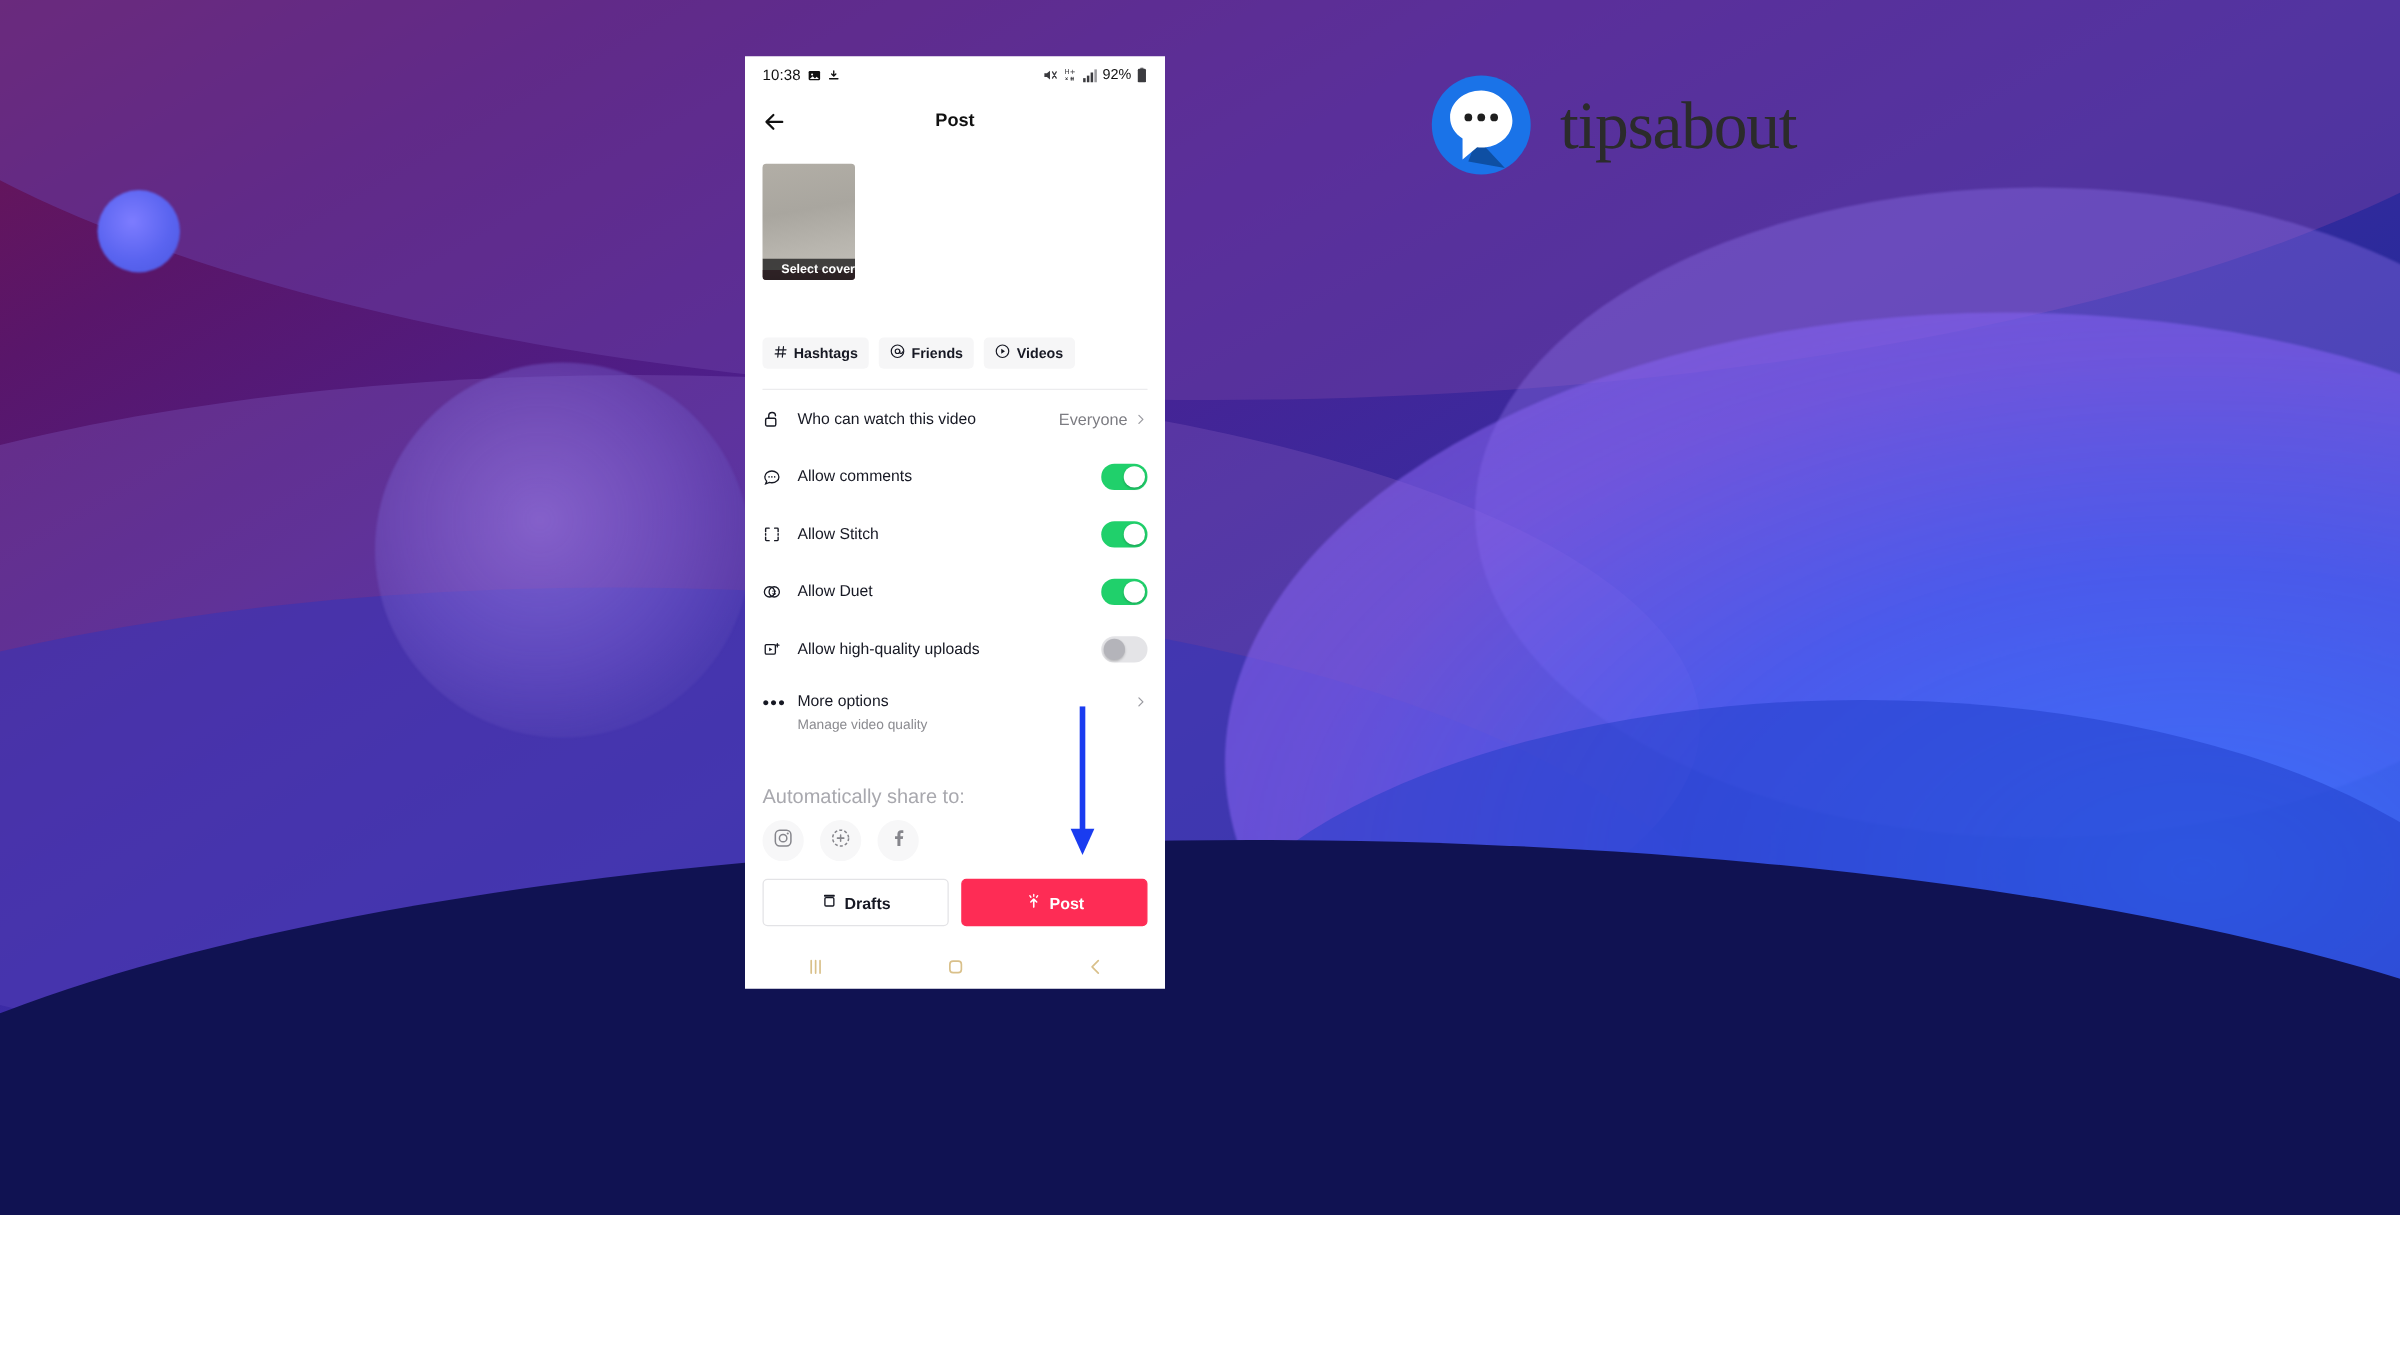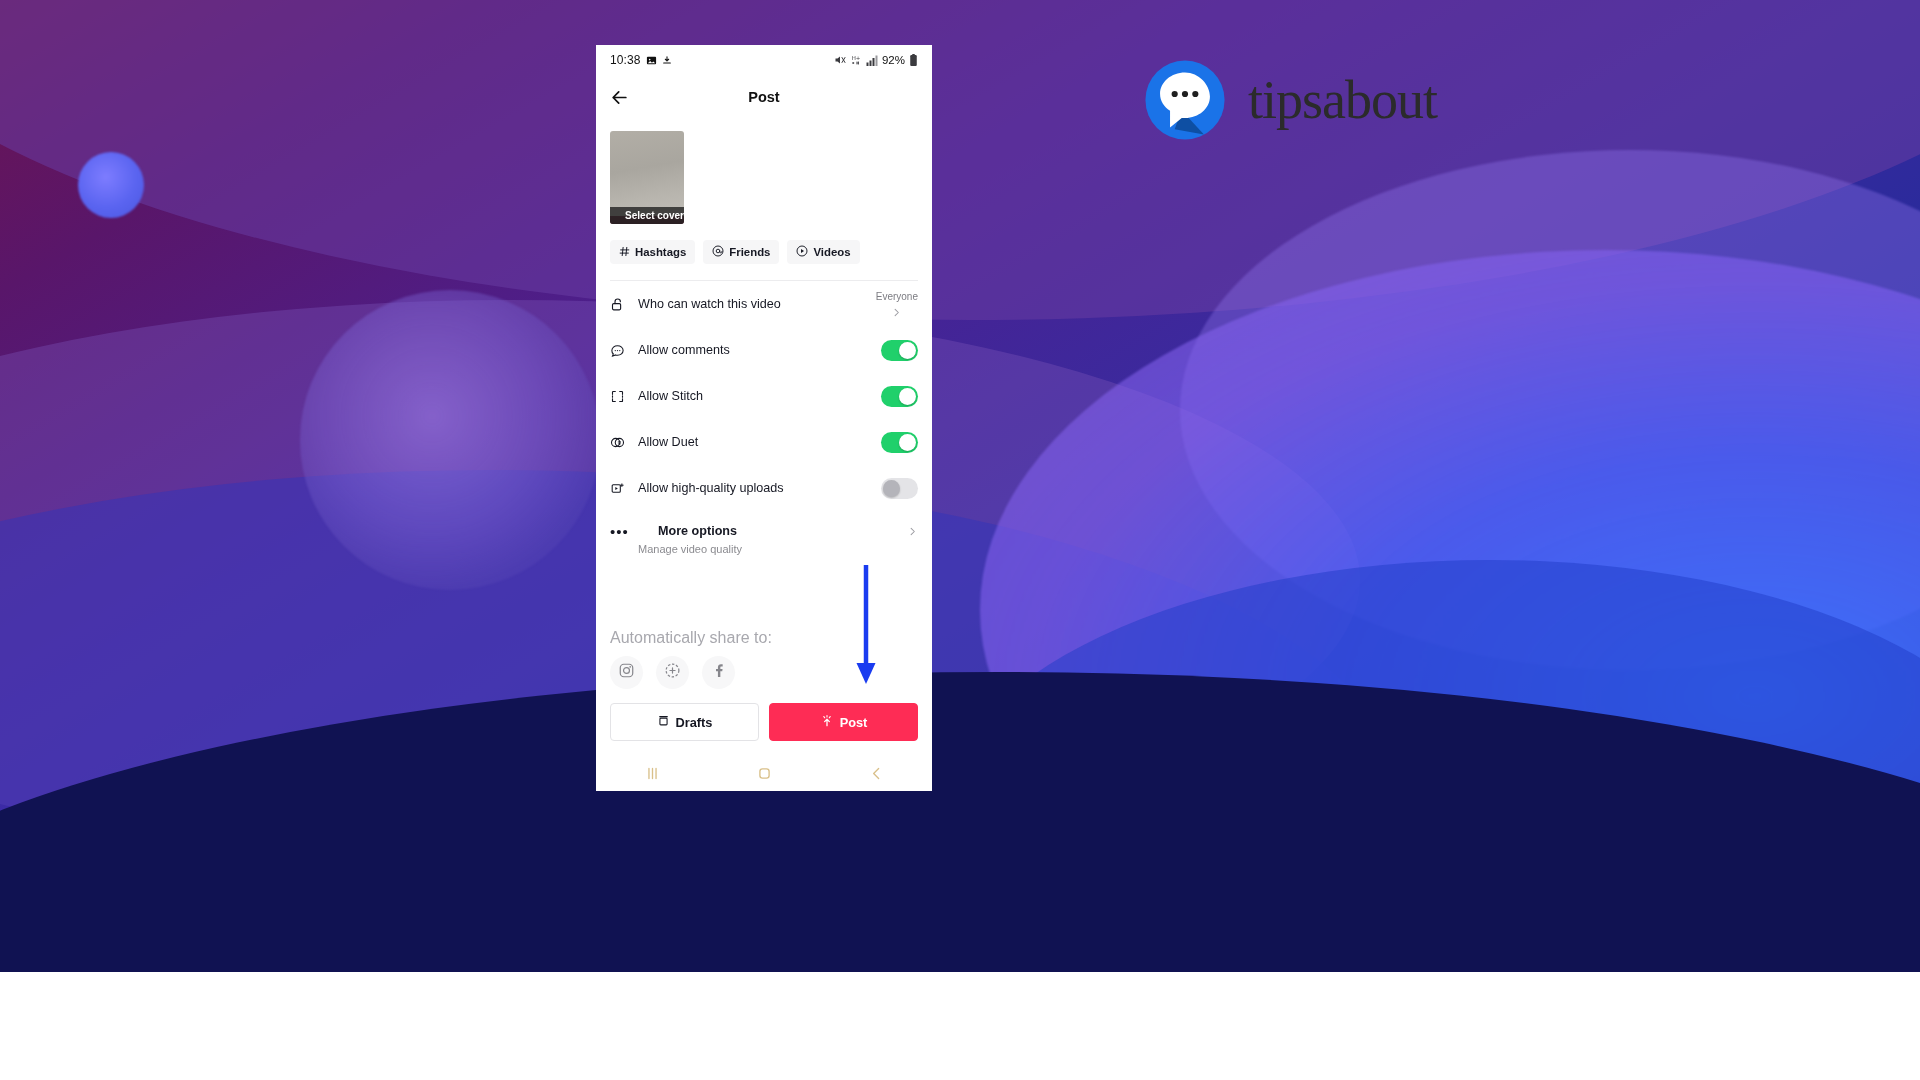--- a/index.html
+++ b/index.html
@@ -162,20 +162,21 @@
     display: flex; gap: 8px;
     padding: 16px 14px 0 14px;
   }
   .chip {
     display: inline-flex; align-items: center; gap: 5px;
     background: #f6f6f7;
     border-radius: 4px;
     padding: 5px 9px;
     font-size: 11.4px; font-weight: bold; color: #161823;
     cursor: pointer;
+    margin-top: 30px;
   }
 
   
   .divider {
     height: 1px;
     background: #ececee;
     margin: 16px 14px 0 14px;
   }
 
   
@@ -190,21 +191,21 @@
     display: flex; align-items: center; justify-content: flex-start;
     color: #161823;
   }
   .row-label {
     font-size: 12.6px; color: #161823;
     margin-left: 6px;
   }
   .row-right {
     margin-left: auto;
     display: flex; align-items: center; gap: 5px;
-    font-size: 10px; color: #7c7c82; flex-direction: column;
+    font-size: 13px; color: #7c7c82;
   }
   .chev { color: #9b9ba1; display: inline-flex; }
 
   
   .toggle {
     position: relative;
     width: 37px; height: 21px;
     border-radius: 11px;
     cursor: pointer;
     flex: 0 0 auto;
@@ -229,21 +230,21 @@
   }
   .more-dots {
     width: 22px; flex: 0 0 22px;
     color: #161823;
     font-size: 15px;
     letter-spacing: 1px;
     line-height: 1;
     padding-top: 3px;
   }
   .more-text { margin-left: 6px; }
-  .more-title { font-size: 12.6px; font-weight: bold; color: #161823; margin-left: 20px; }
+  .more-title { font-size: 12.6px; font-weight: normal; color: #161823; }
   .more-sub { font-size: 11px; color: #8b8b90; margin-top: 4px; }
   .more-chev { margin-left: auto; color: #9b9ba1; padding-top: 2px; }
 
   
   .share {
     padding: 0 14px;
     margin-top: auto;
   }
   .share-label {
     font-size: 16px; color: #a8a8ae;

